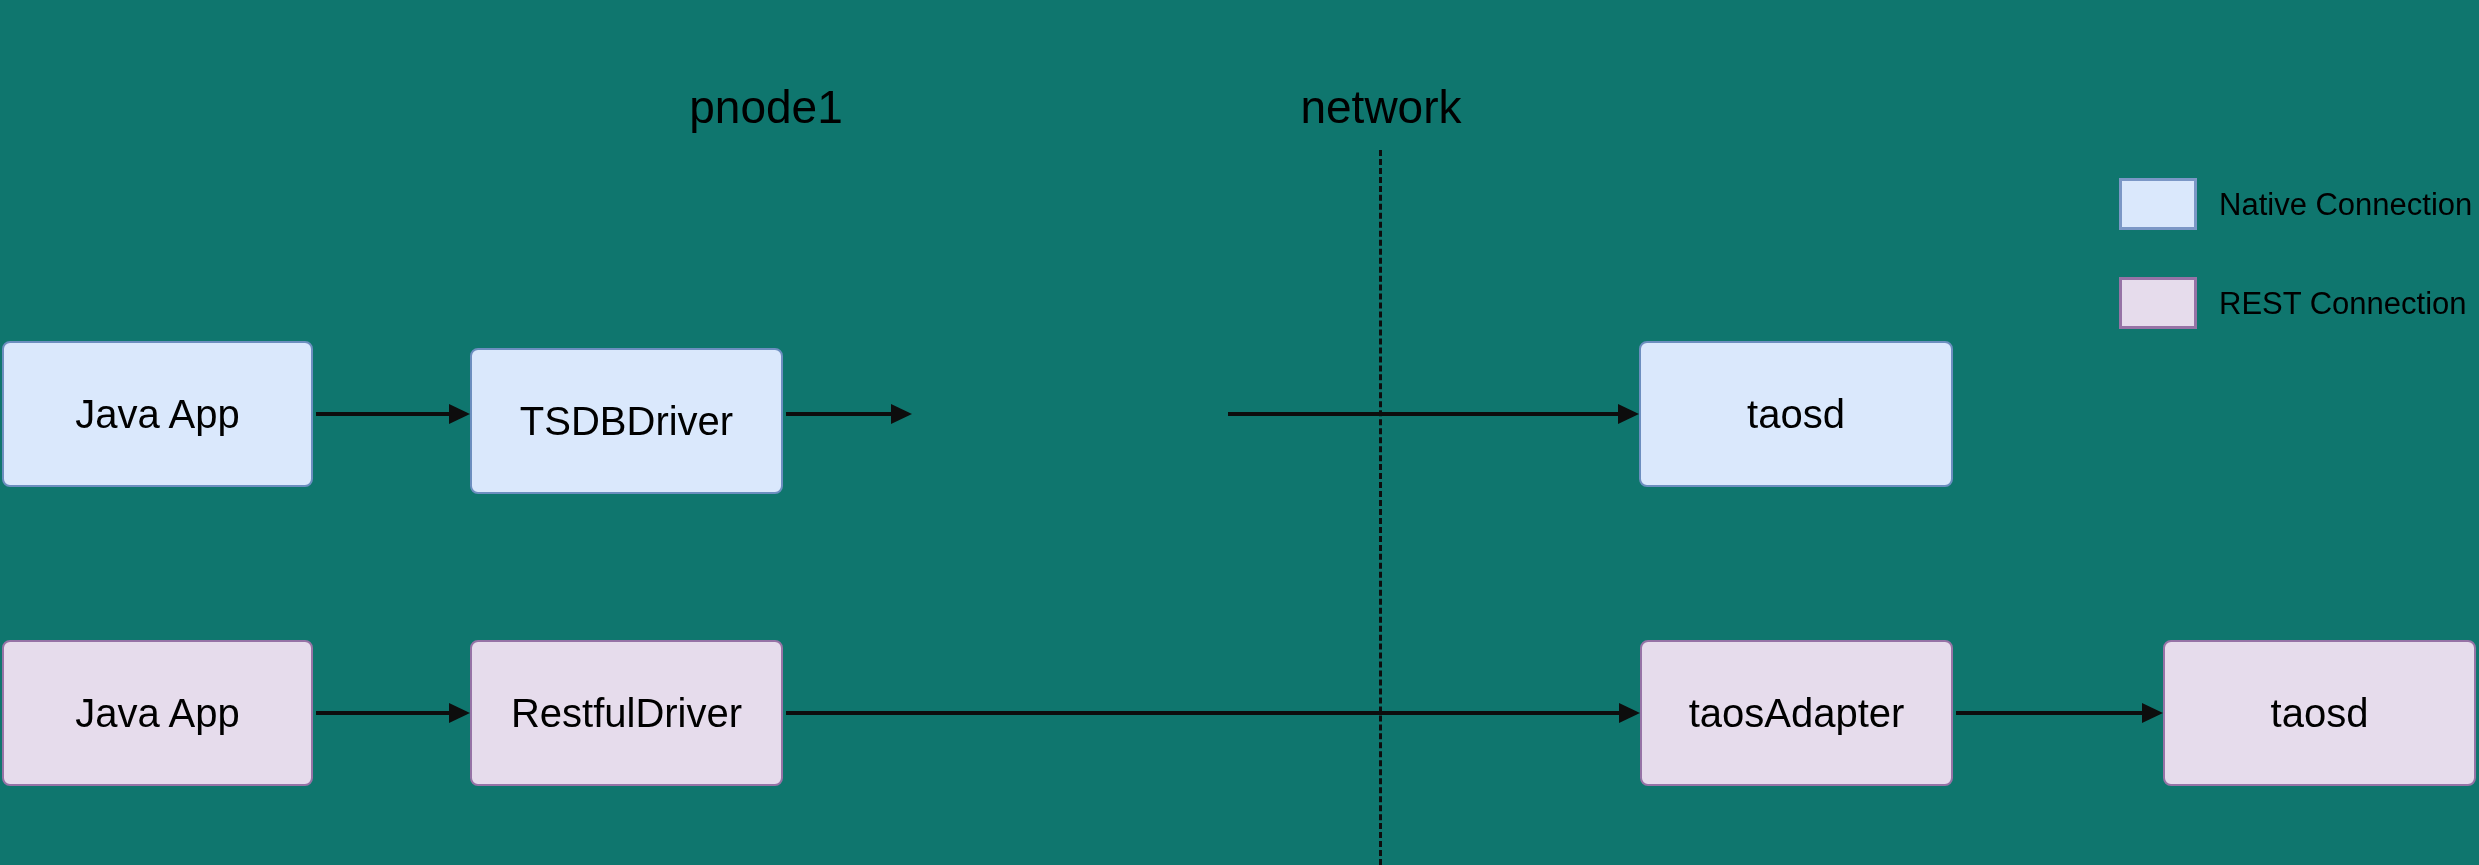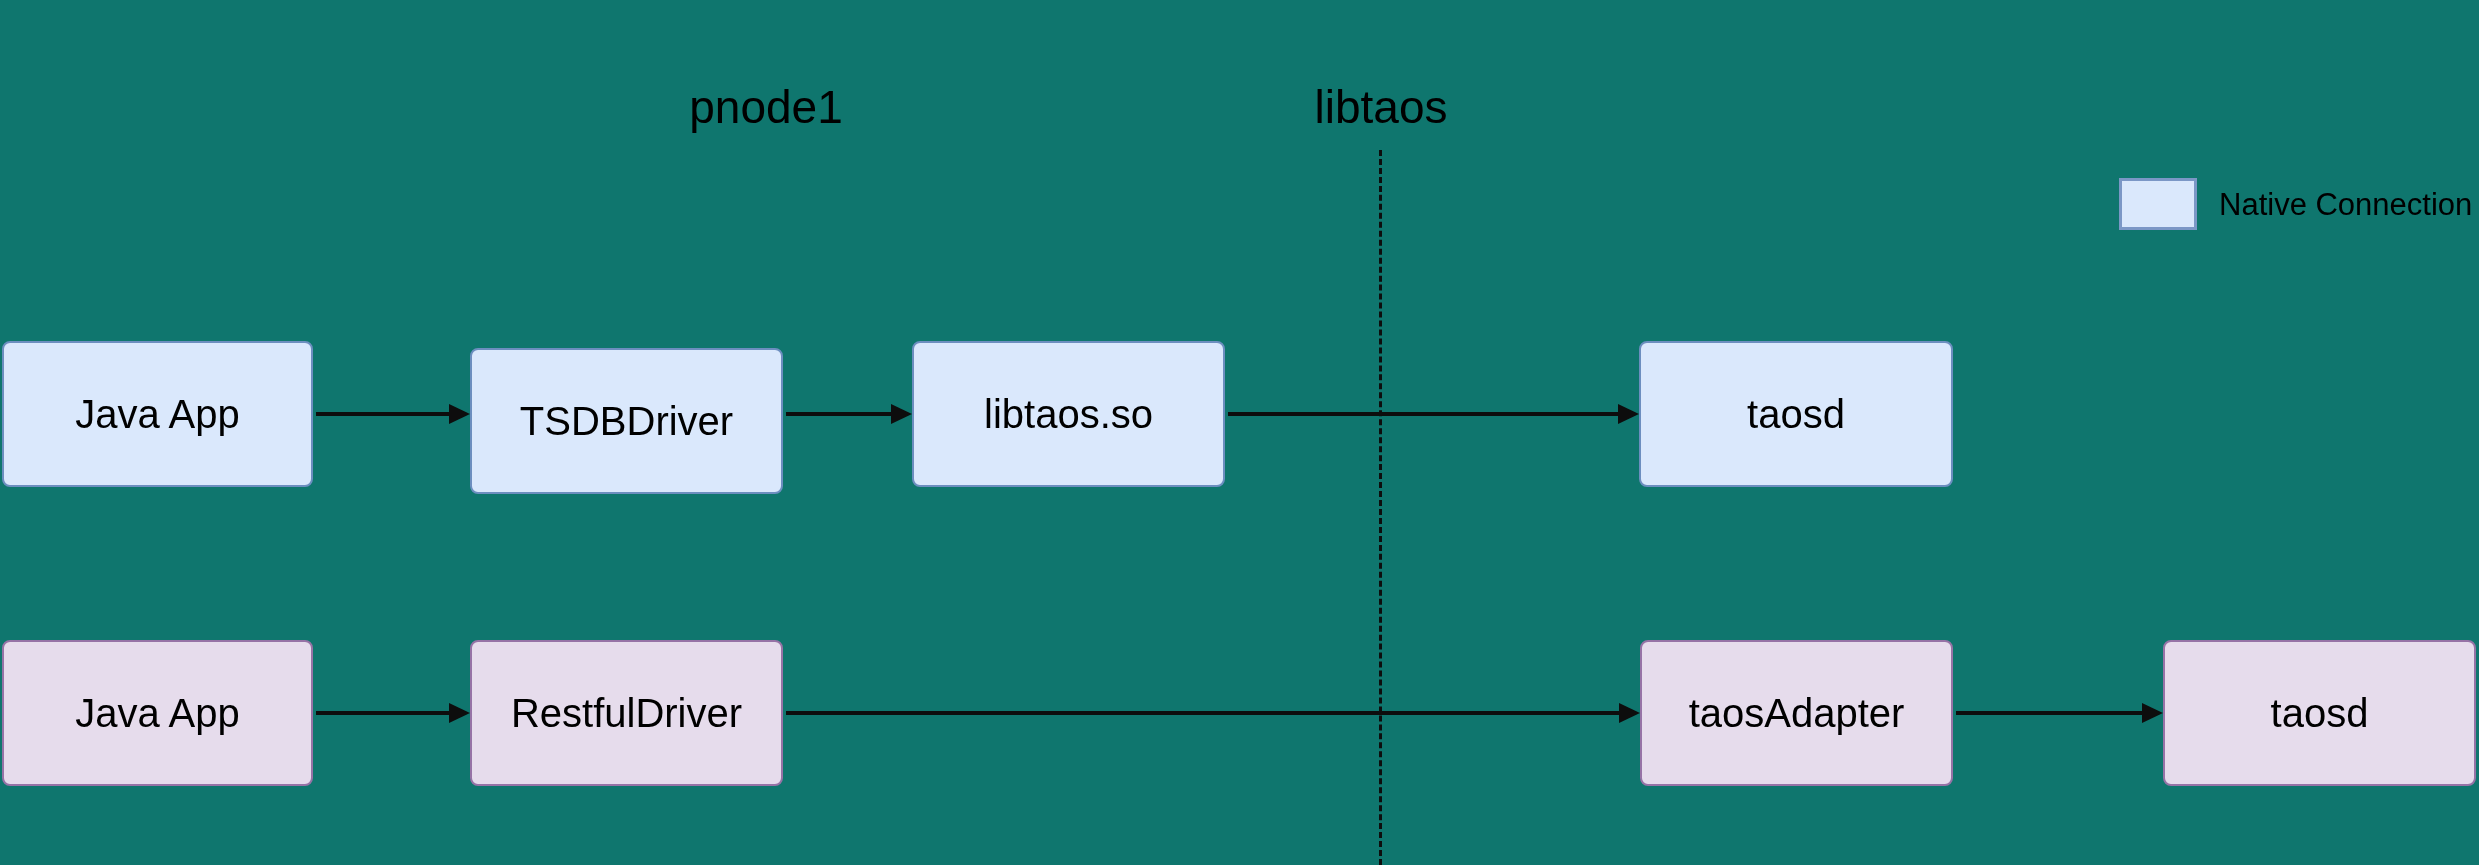--- a/index.html
+++ b/index.html
@@ -95,32 +95,29 @@
     white-space: nowrap;
     color: #000000;
   }
 </style>
 </head>
 <body>
 
 <div class="canvas">
 
   <div class="section-label" style="left:566px; top:80px;">pnode1</div>
-  <div class="section-label" style="left:1181px; top:80px;">libtaos</div>
+  <div class="section-label" style="left:1181px; top:80px;">network</div>
 
   <div class="divider"></div>
 
   <div class="node native" style="left:2px; top:341px; width:311px;">
     <span>Java App</span>
   </div>
   <div class="node native" style="left:470px; top:348px; width:313px;">
     <span>TSDBDriver</span>
-  </div>
-  <div class="node native" style="left:912px; top:341px; width:313px;">
-    <span>libtaos.so</span>
   </div>
   <div class="node native" style="left:1639px; top:341px; width:314px;">
     <span>taosd</span>
   </div>
 
   <div class="node rest" style="left:2px; top:640px; width:311px;">
     <span>Java App</span>
   </div>
   <div class="node rest" style="left:470px; top:640px; width:313px;text-align:right;">
     <span>RestfulDriver</span>
@@ -137,14 +134,18 @@
   <div class="arrow" style="left:1228px; top:412px; width:391px;"></div>
 
   <div class="arrow" style="left:316px; top:711px; width:134px;"></div>
   <div class="arrow" style="left:786px; top:711px; width:834px;"></div>
   <div class="arrow" style="left:1956px; top:711px; width:187px;"></div>
 
   <div class="legend-item" style="left:2119px; top:178px;">
     <div class="legend-swatch native"></div>
     <div class="legend-label">Native Connection</div>
   </div>
+  <div class="legend-item" style="left:2119px; top:277px;">
+    <div class="legend-swatch rest"></div>
+    <div class="legend-label">REST Connection</div>
+  </div>
 
 </div>
 
 </body></html>

